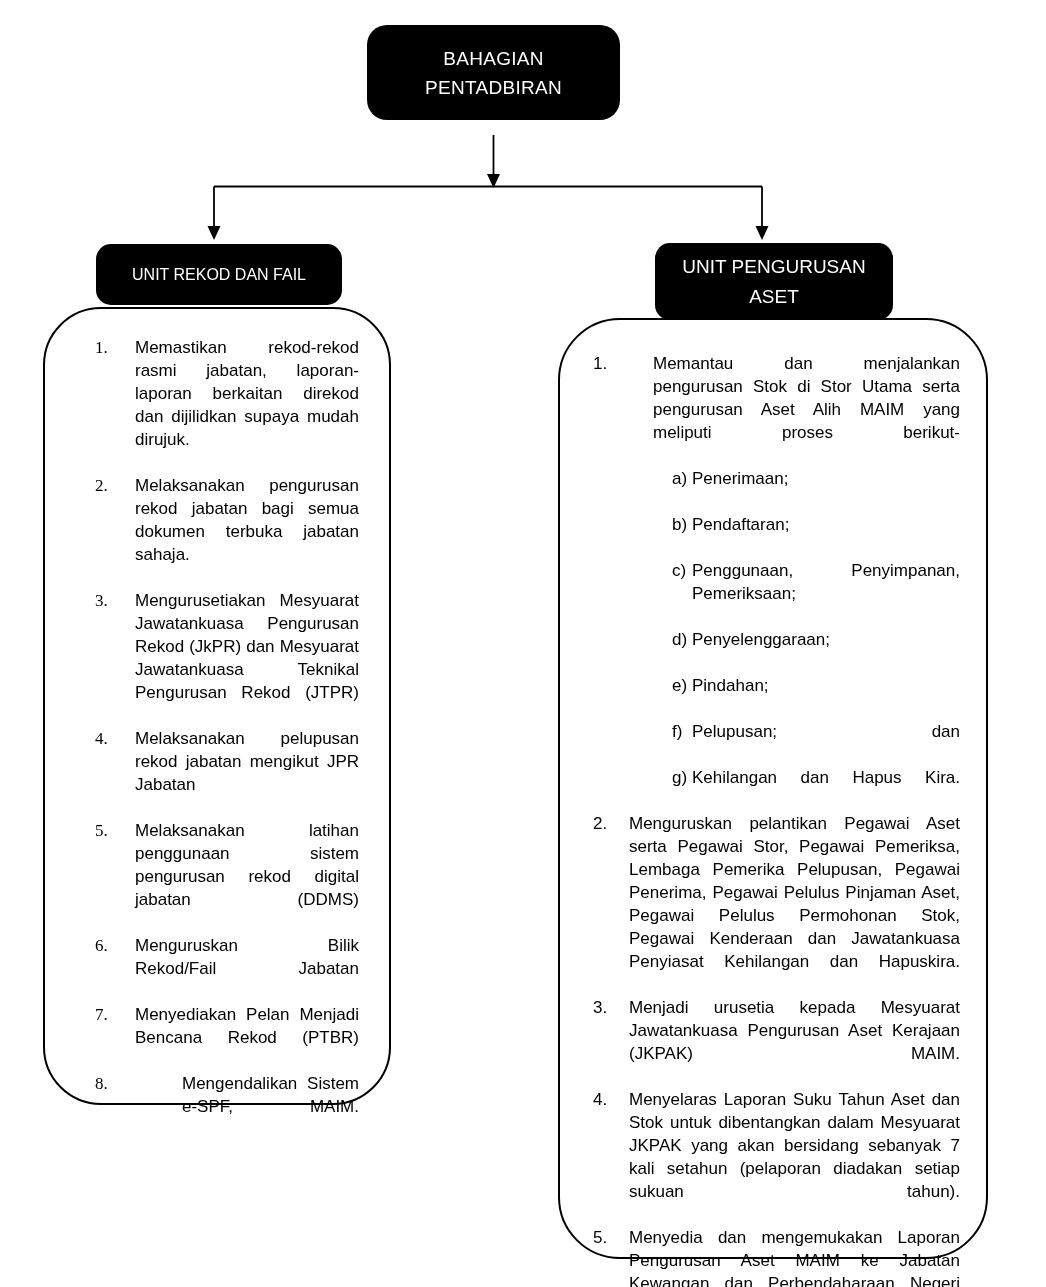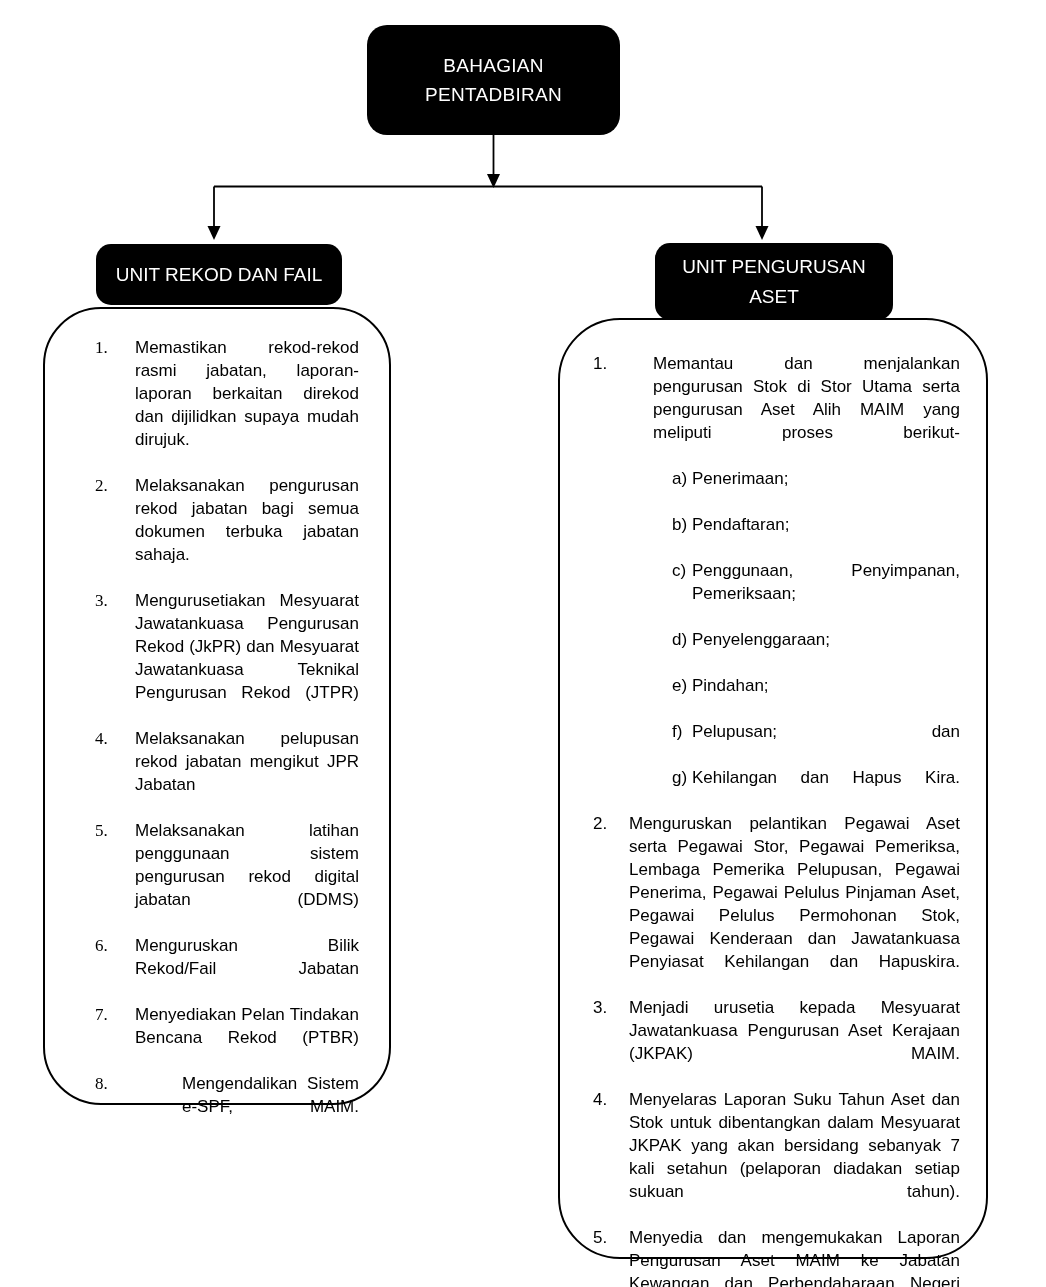--- a/index.html
+++ b/index.html
@@ -6,24 +6,24 @@
   #stage{
     position:relative;width:1046px;height:1287px;background:#ffffff;
     font-family:"Liberation Sans","DejaVu Sans",sans-serif;color:#000;
     overflow:hidden;
   }
   .black-box{
     position:absolute;background:#000;color:#fff;
     display:flex;flex-direction:column;align-items:center;justify-content:center;
     text-align:center;box-sizing:border-box;
   }
-  #root-box{left:367px;top:25px;width:253px;height:110px;border-radius:20px;
+  #root-box{left:367px;top:25px;width:253px;height:95px;border-radius:20px;
     font-size:19px;line-height:29px;letter-spacing:.3px;}
   #left-header{left:96px;top:244px;width:246px;height:61px;border-radius:15px;
-    font-size:19px;line-height:22px;z-index:3;}
+    font-size:16px;line-height:22px;z-index:3;}
   #right-header{left:655px;top:243px;width:238px;height:77px;border-radius:15px;
     font-size:19px;line-height:30px;z-index:3;text-align:right;}
   .content-box{
     position:absolute;background:#fff;border:2.5px solid #000;
     box-sizing:border-box;z-index:2;
   }
   #left-content{left:43px;top:307px;width:348px;height:798px;border-radius:58px;
     padding:27px 30px 20px 50px;}
   #right-content{left:558px;top:318px;width:430px;height:941px;border-radius:62px;
     padding:32px 26px 20px 33px;}
@@ -107,21 +107,21 @@
         </div>
         <div class="row">
           <span class="num num-serif">6.</span>
           <div style="flex: 1 1 auto;">
             <div class="txt">Menguruskan Bilik Rekod/Fail Jabatan</div>
           </div>
         </div>
         <div class="row">
           <span class="num num-serif">7.</span>
           <div style="flex: 1 1 auto;">
-            <div class="txt">Menyediakan Pelan Tindakan Bencana Rekod (PTBR)</div>
+            <div class="txt">Menyediakan Pelan Menjadi Bencana Rekod (PTBR)</div>
           </div>
         </div>
         <div class="row">
           <span class="num num-serif">8.</span>
           <div style="flex: 1 1 auto; margin-left: 47px;">
             <div class="txt">Mengendalikan Sistem e-SPF, MAIM.</div>
           </div>
         </div>
       </div>
   </div>

